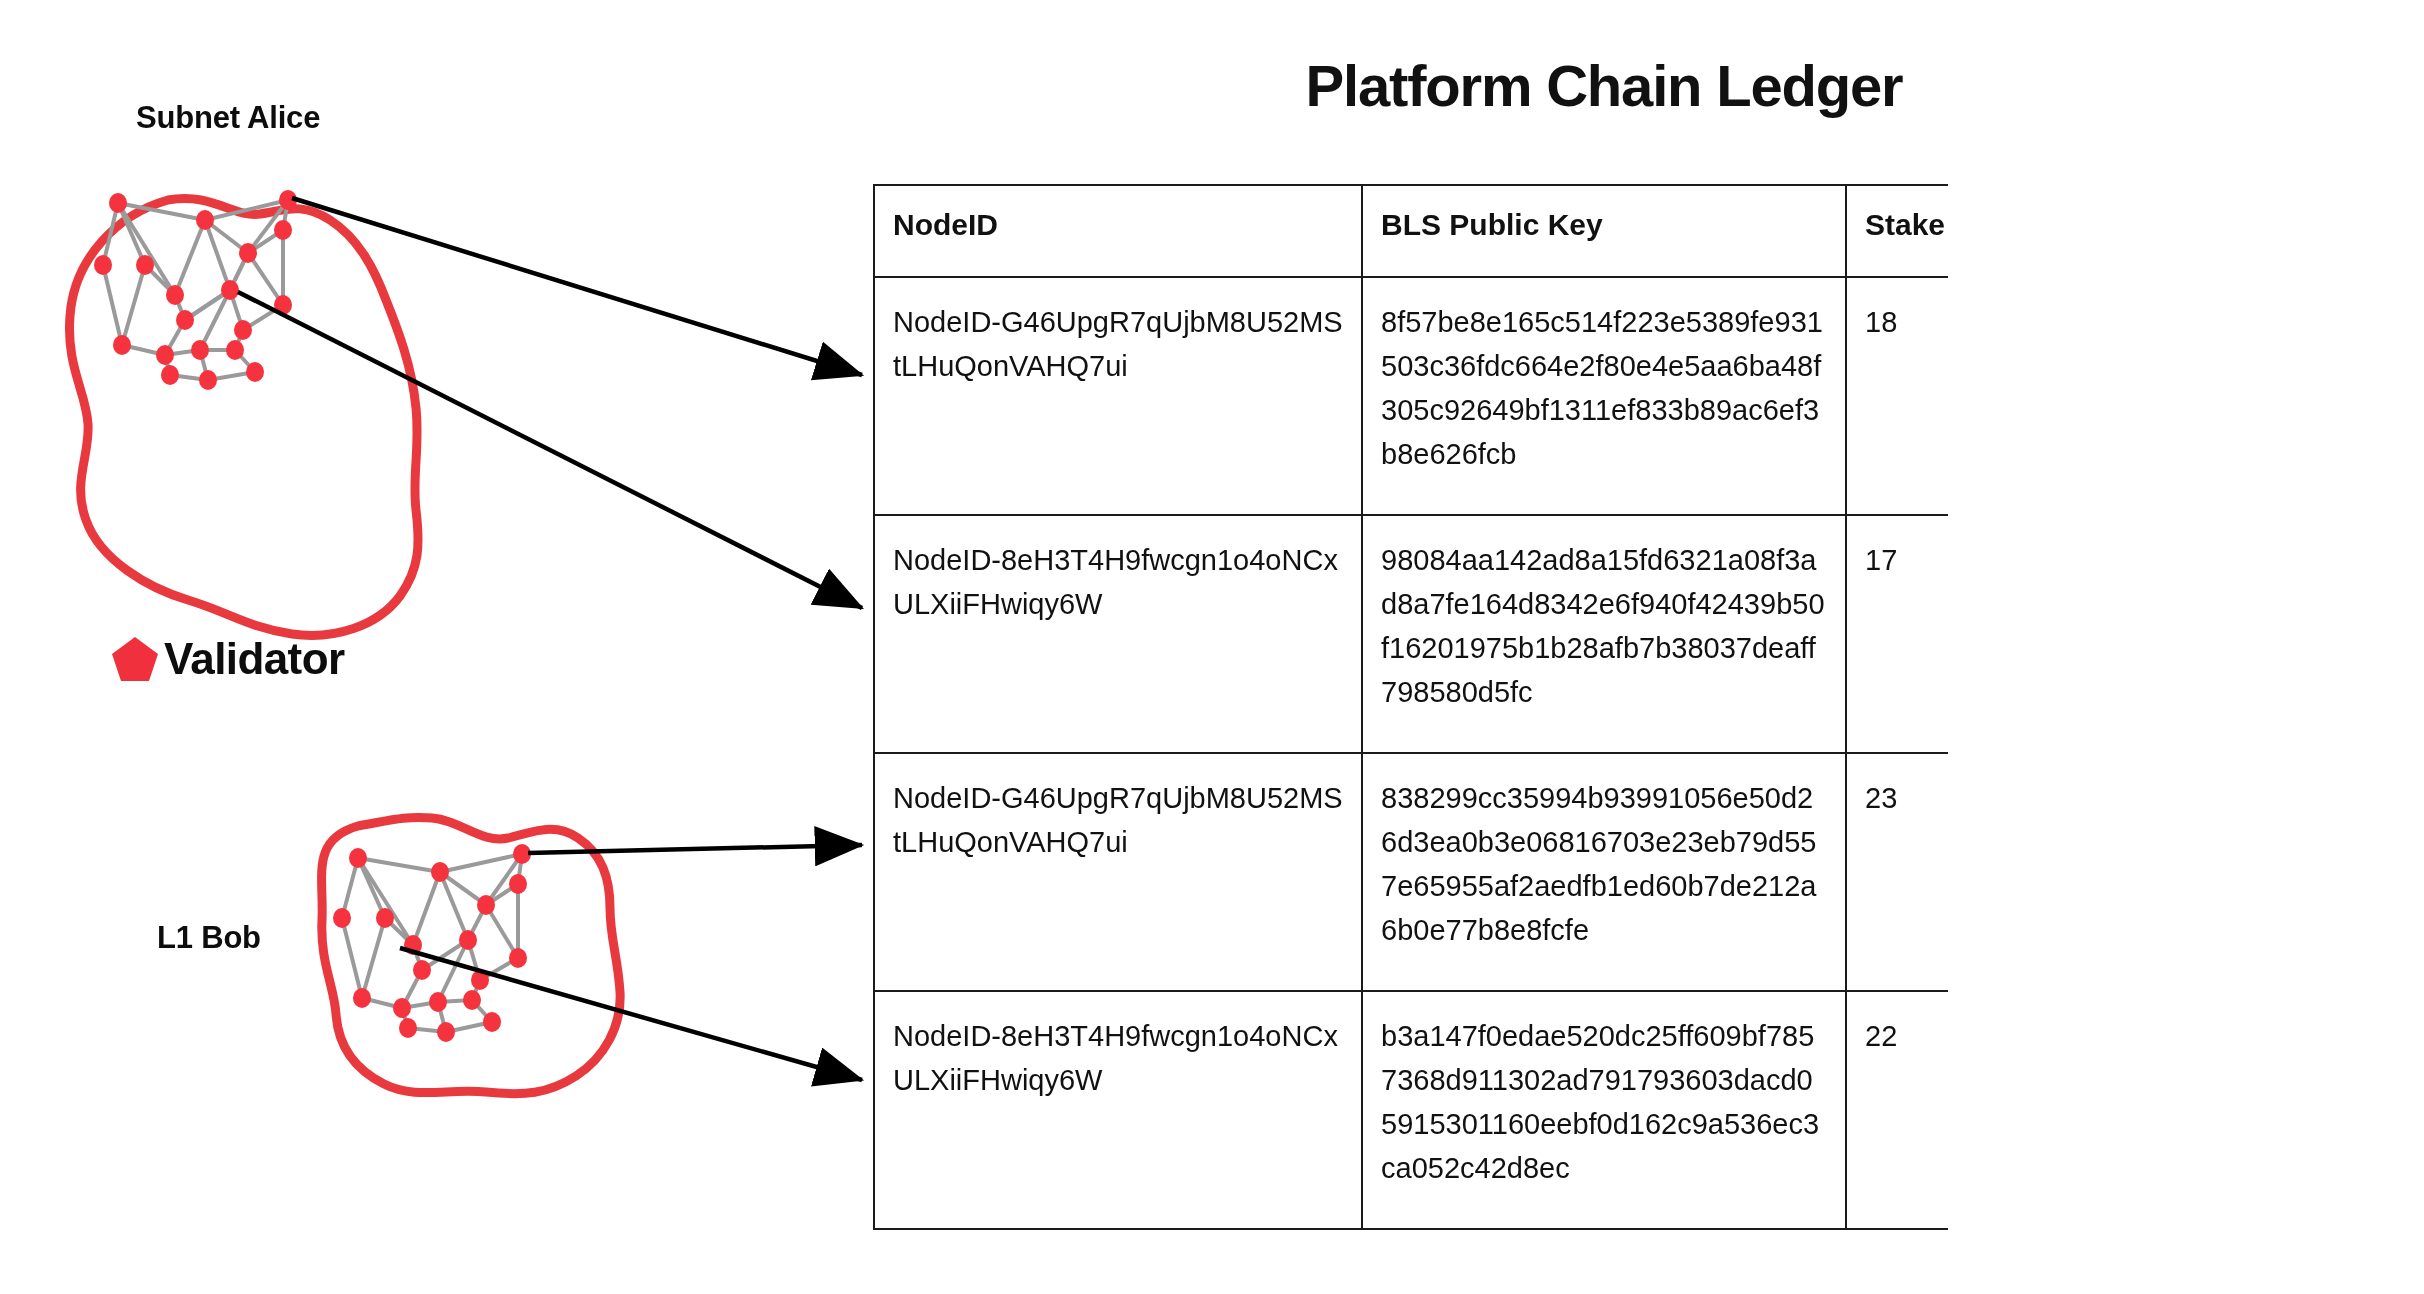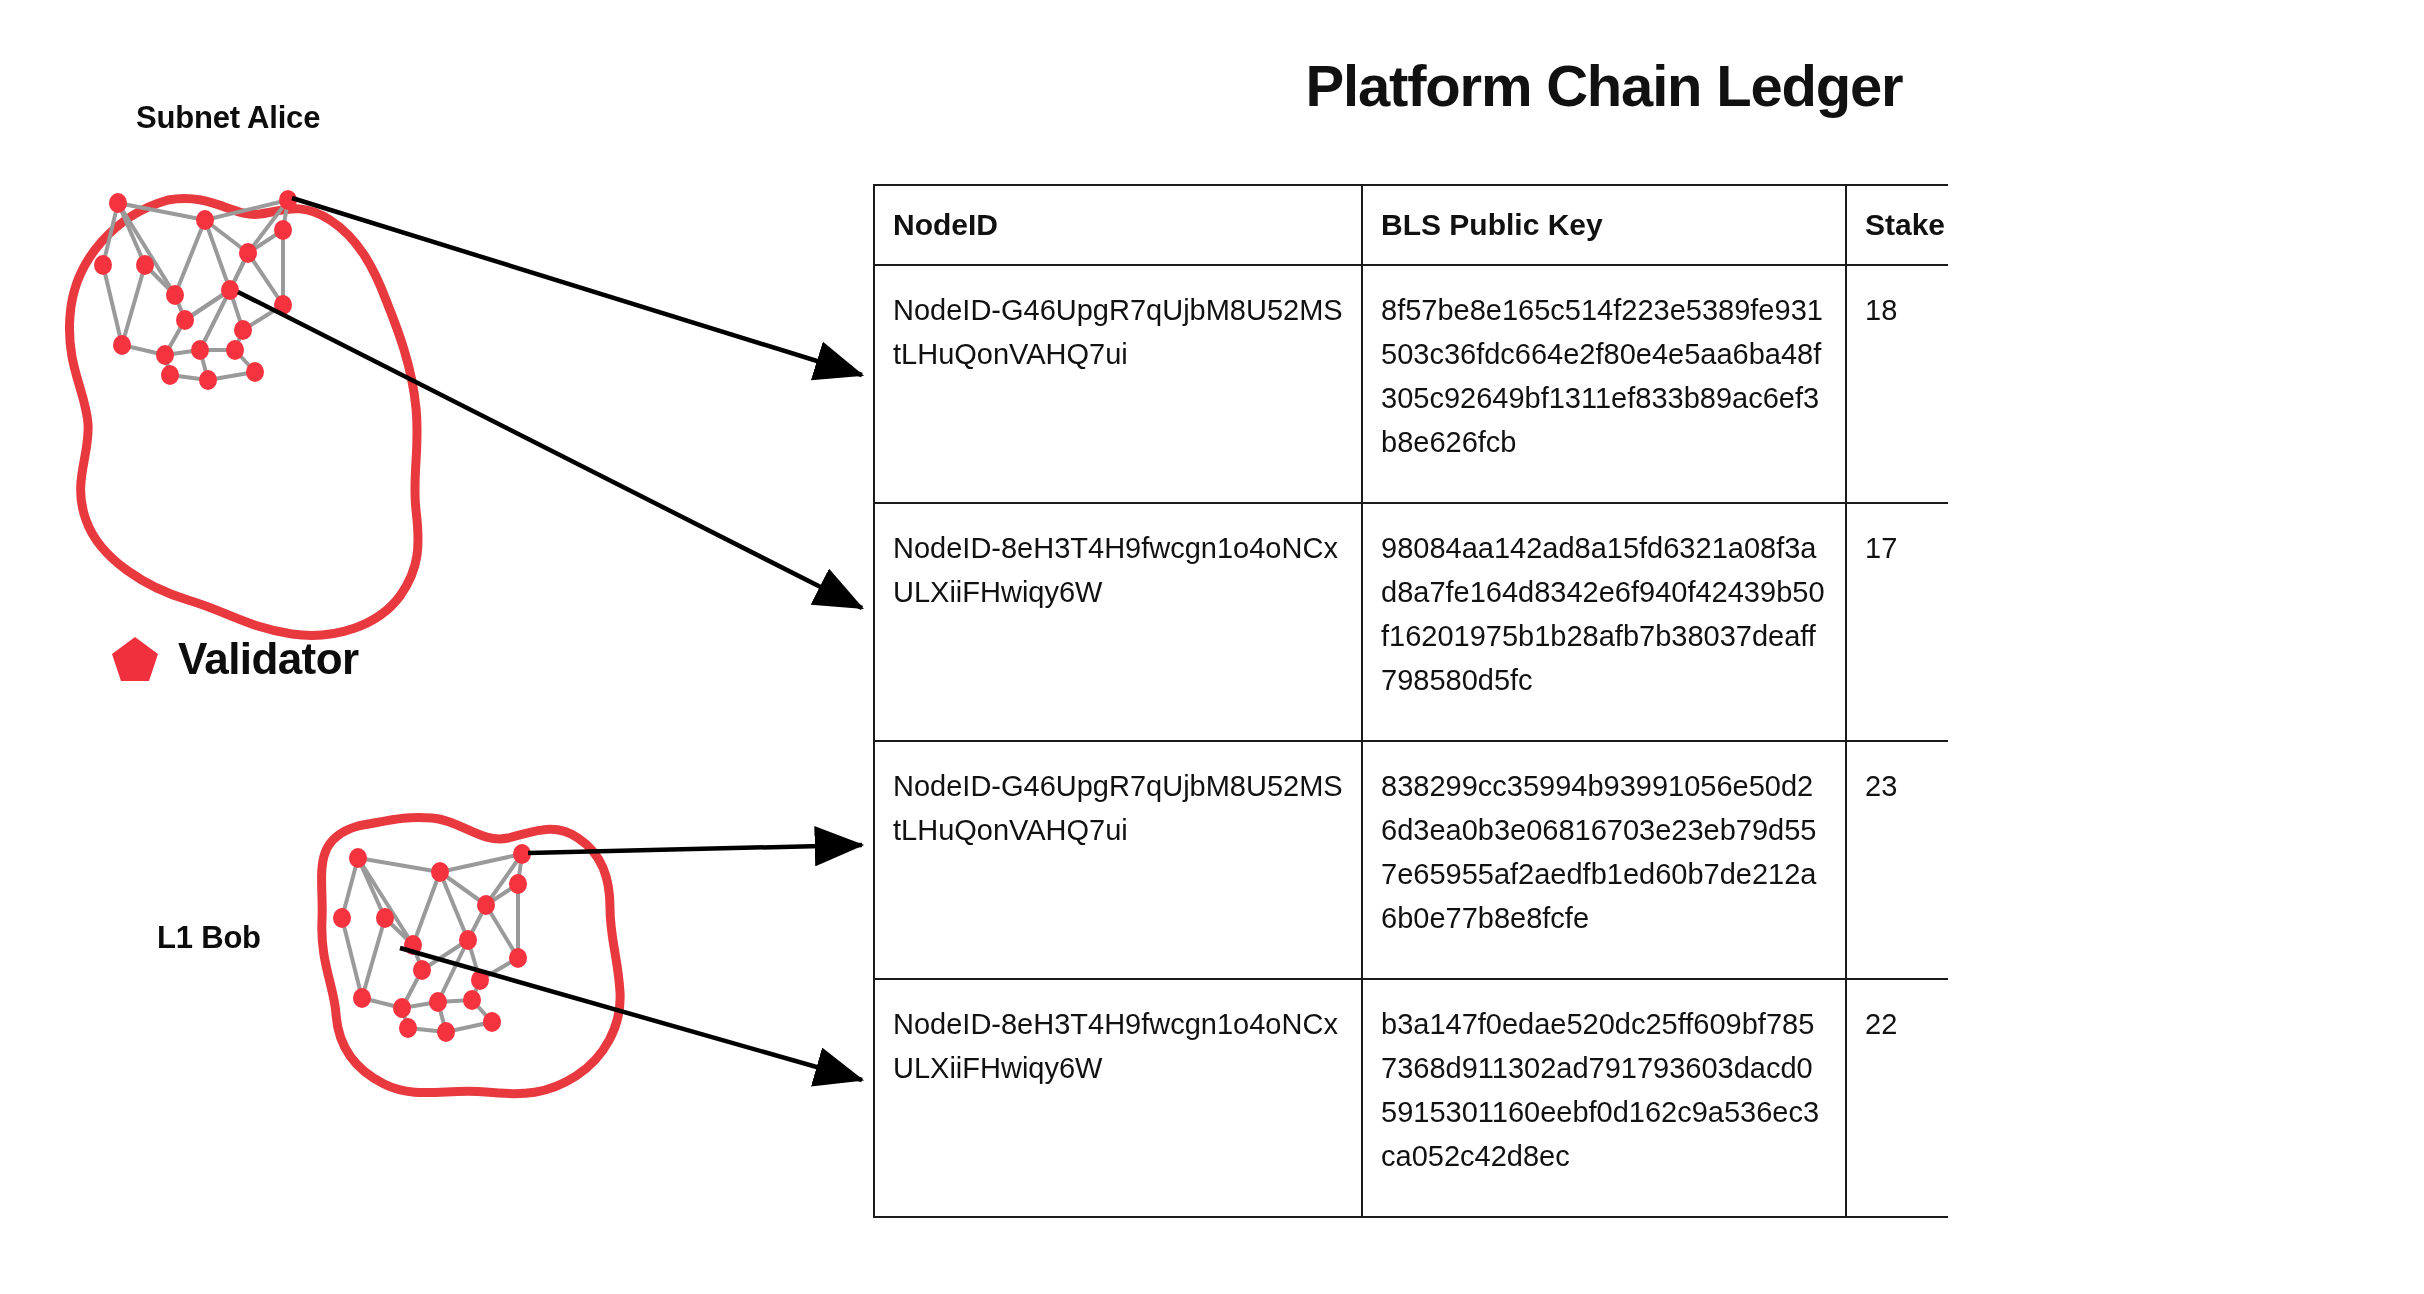--- a/index.html
+++ b/index.html
@@ -46,21 +46,21 @@
     font-size: 31px;
   }
 
   
   #legend-validator {
     position: absolute;
     left: 110px;
     top: 635px;
     display: flex;
     align-items: center;
-    gap: 18px;
+    gap: 4px;
   }
   #legend-validator .legend-text {
     font-size: 44px;
     font-weight: 700;
     color: #0d0d0d;
     letter-spacing: -0.6px;
     line-height: 1;
   }
 
   
@@ -107,21 +107,21 @@
     color: #111111;
     word-break: break-all;
     overflow-wrap: anywhere;
   }
   #ledger-table th {
     font-weight: 700;
     font-size: 30px;
     height: 40px;
     vertical-align: middle;
     padding-top: 16px;
-    padding-bottom: 16px;
+    padding-bottom: 28px;
     word-break: normal;
     margin-left: 47px;
   }
   #ledger-table col.col-nodeid { width: 488px; }
   #ledger-table col.col-bls    { width: 484px; }
   #ledger-table col.col-stake  { width: 490px; }
 
   th.th-nodeid, th.th-bls { text-align: left; }
   th.th-stake { text-align: left; }
 

